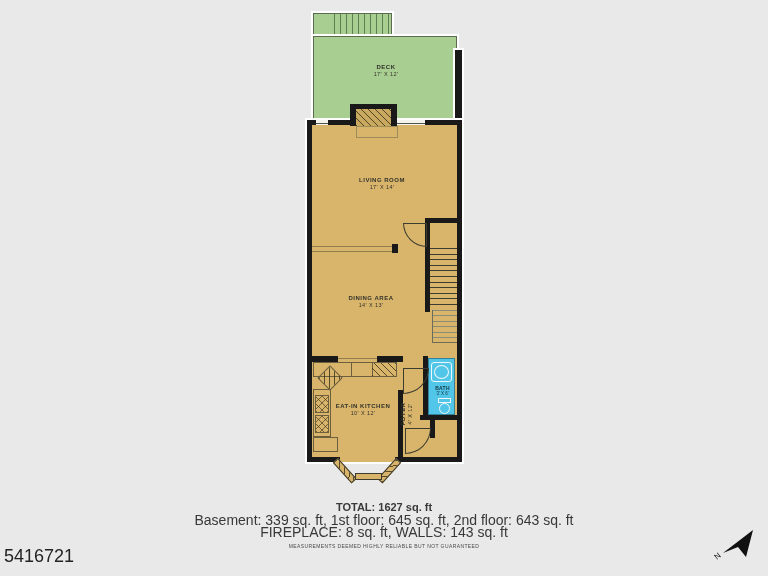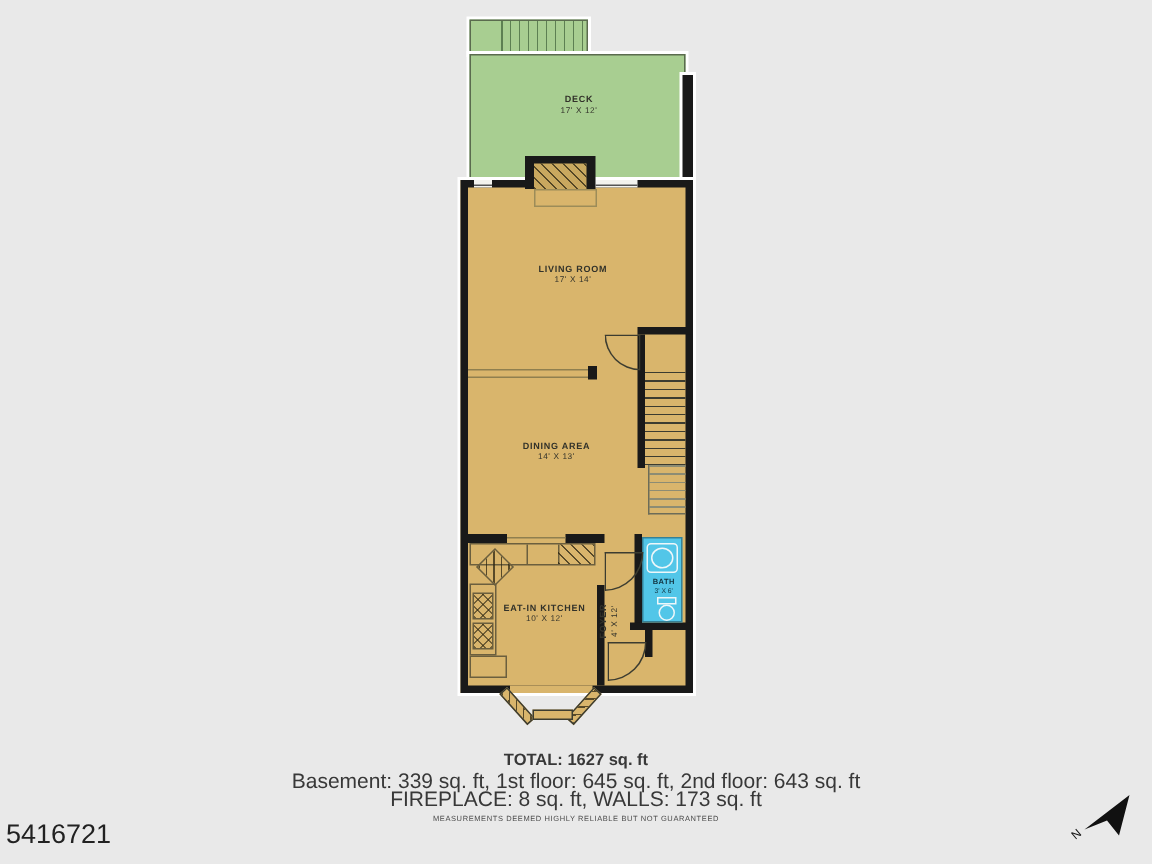--- a/index.html
+++ b/index.html
@@ -128,21 +128,21 @@
   </div>
 
   <div class="abs" style="left:340px;top:457px;width:55px;height:5px;background:var(--floor);"></div>
   <div class="abs hatch45" style="left:338px;top:458px;width:28px;height:7px;border:1px solid var(--thin);background-color:var(--floor);transform:rotate(48deg);transform-origin:left top;"></div>
   <div class="abs hatch45" style="left:368px;top:458px;width:28px;height:7px;border:1px solid var(--thin);background-color:var(--floor);transform:rotate(-48deg);transform-origin:right top;"></div>
   <div class="abs" style="left:355px;top:473px;width:27px;height:7px;border:1px solid var(--thin);background:var(--floor);"></div>
 
   <div class="summary">
     <div class="total">TOTAL: 1627 sq. ft</div>
     <div class="ln">Basement: 339 sq. ft, 1st floor: 645 sq. ft, 2nd floor: 643 sq. ft</div>
-    <div class="ln">FIREPLACE: 8 sq. ft, WALLS: 173 sq. ft</div>
+    <div class="ln">FIREPLACE: 8 sq. ft, WALLS: 143 sq. ft</div>
     <div class="disc">MEASUREMENTS DEEMED HIGHLY RELIABLE BUT NOT GUARANTEED</div>
   </div>
 
   <div class="id-num">5416721</div>
 
   <svg style="position:absolute;left:695px;top:518px;" width="70" height="50" viewBox="0 0 70 50">
     <polygon points="58,12 28,35 43,29 51,39" fill="#111"></polygon>
     <text x="22" y="42" font-size="8" fill="#111" font-family="Liberation Sans, sans-serif" transform="rotate(-40 22 42)">N</text>
   </svg>
 

